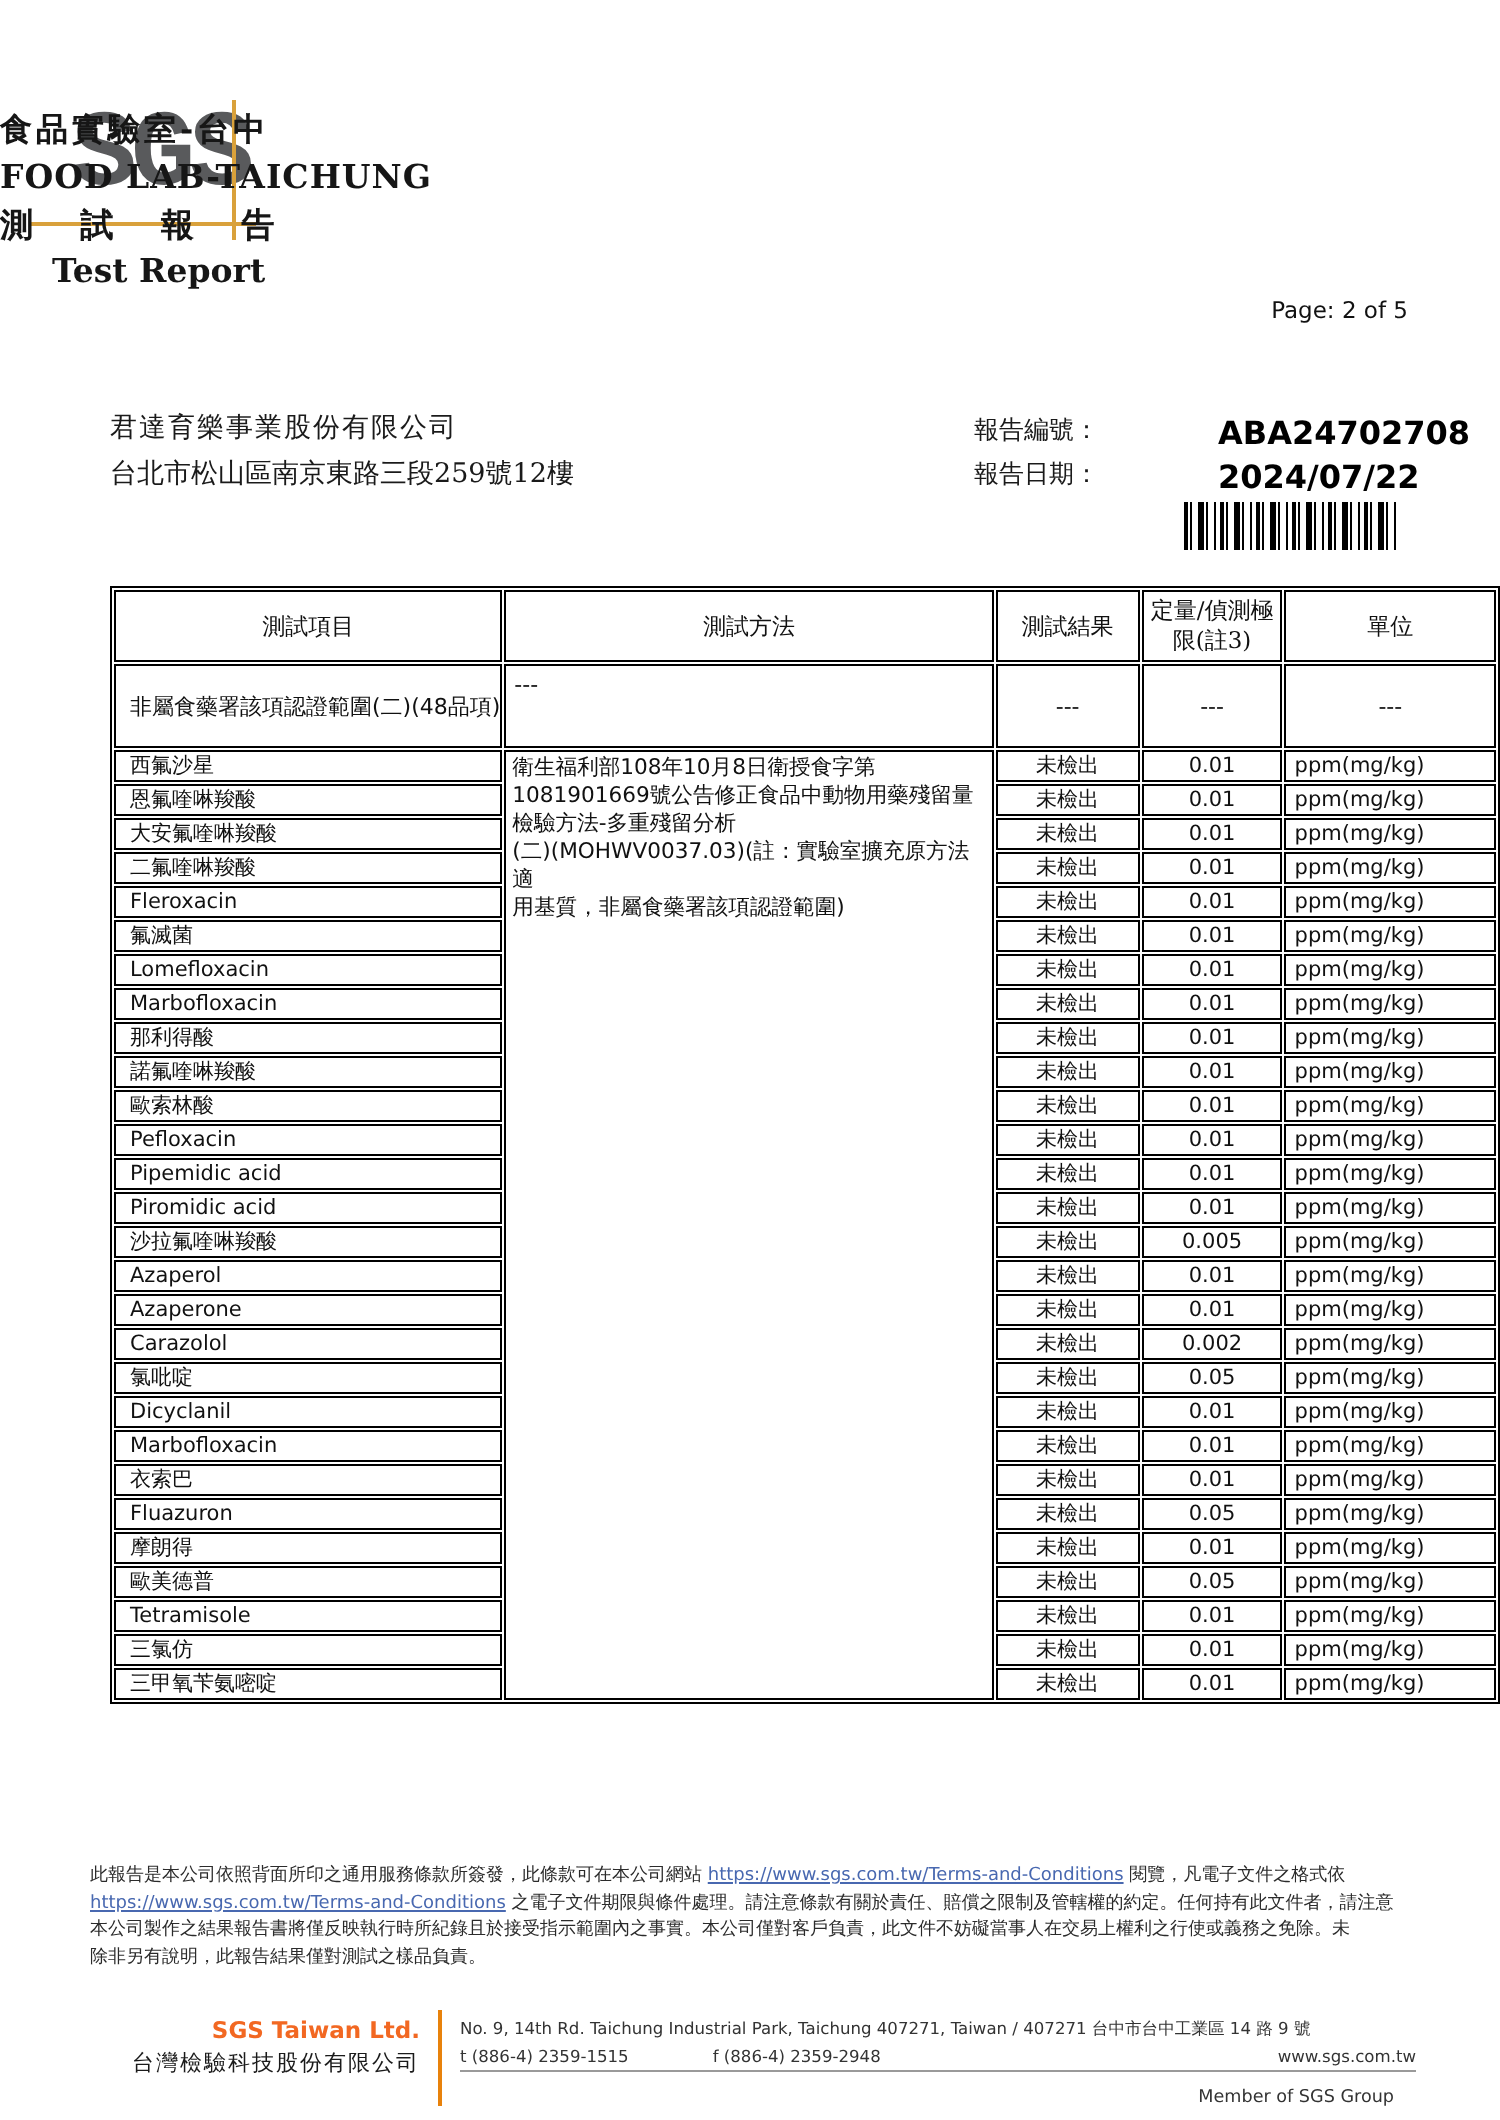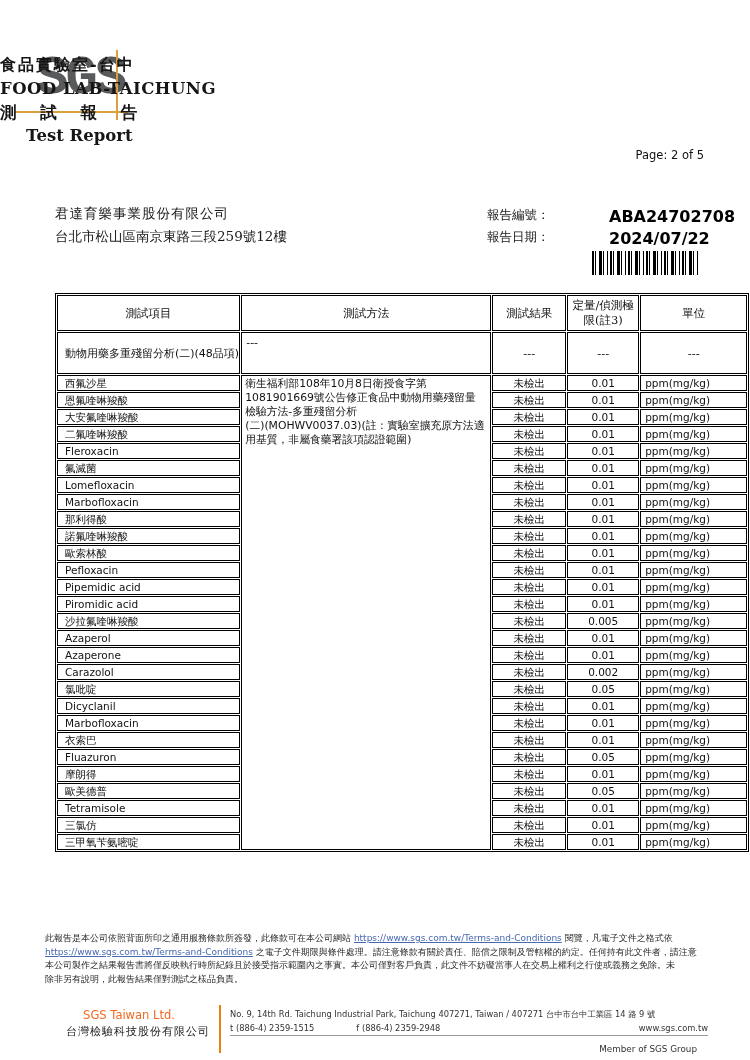--- a/index.html
+++ b/index.html
@@ -58,21 +58,21 @@
   tbody.data tr td { height:14px; line-height:14px; }
   td.method-cell {
     vertical-align:top; text-align:left; padding:1px 3px;
     font-size:10.8px; line-height:17px;
   }
   
   .disclaimer { position:absolute; left:45px; top:932px; width:672px; }
   .disc-line { font-size:9px; line-height:13.6px; color:#2b2b2b; white-space:nowrap; overflow:hidden; }
   .disc-line .url { color:#4868b0; text-decoration:underline; cursor:pointer; }
   .brand-left { position:absolute; left:48px; top:1008px; width:162px; text-align:right; }
-  .brand-name { color:#f26822; font-weight:400; font-size:11.5px; line-height:15px;text-align:center; }
+  .brand-name { color:#f26822; font-weight:700; font-size:11.5px; line-height:15px; }
   .brand-zh   { font-family:"DejaVu Serif", serif; font-size:11px; line-height:17px; letter-spacing:1px; color:#1a1a1a; }
   .brand-divider { position:absolute; left:219px; top:1005px; width:2px; height:48px; background:#e8820c; }
   .brand-right { position:absolute; left:230px; top:1008px; width:478px; }
   .addr-line { font-size:8.3px; color:#333; line-height:13px; white-space:nowrap; overflow:hidden; }
   .tf-row { display:flex; align-items:flex-end; border-bottom:1px solid #9a9a9a; padding-bottom:2px; margin-top:2px; }
   .tf { font-size:8.3px; color:#333; white-space:nowrap; }
   .tf.fax { margin-left:42px; }
   .website { margin-left:auto; font-size:8.3px; color:#333; }
   .member { position:absolute; right:53px; top:1044px; font-size:8.8px; color:#333; }
 </style>
@@ -112,21 +112,21 @@
         <tr>
           <th>測試項目</th>
           <th>測試方法</th>
           <th>測試結果</th>
           <th>定量/偵測極限(註3)</th>
           <th>單位</th>
         </tr>
       </thead>
       <tbody>
         <tr class="group-row">
-          <td class="item">動物用藥多重殘留分析(二)(48品項)</td>
+          <td class="item">非屬食藥署該項認證範圍(二)(48品項)</td>
           <td class="method-dash">---</td>
           <td class="center">---</td>
           <td class="center">---</td>
           <td class="center">---</td>
         </tr>
       </tbody>
       <tbody class="data">
           <tr>
             <td class="item">西氟沙星</td>
             <td class="method-cell" rowspan="28">衛生福利部108年10月8日衛授食字第<br>1081901669號公告修正食品中動物用藥殘留量<br>檢驗方法-多重殘留分析<br>(二)(MOHWV0037.03)(註：實驗室擴充原方法適<br>用基質，非屬食藥署該項認證範圍)</td>

